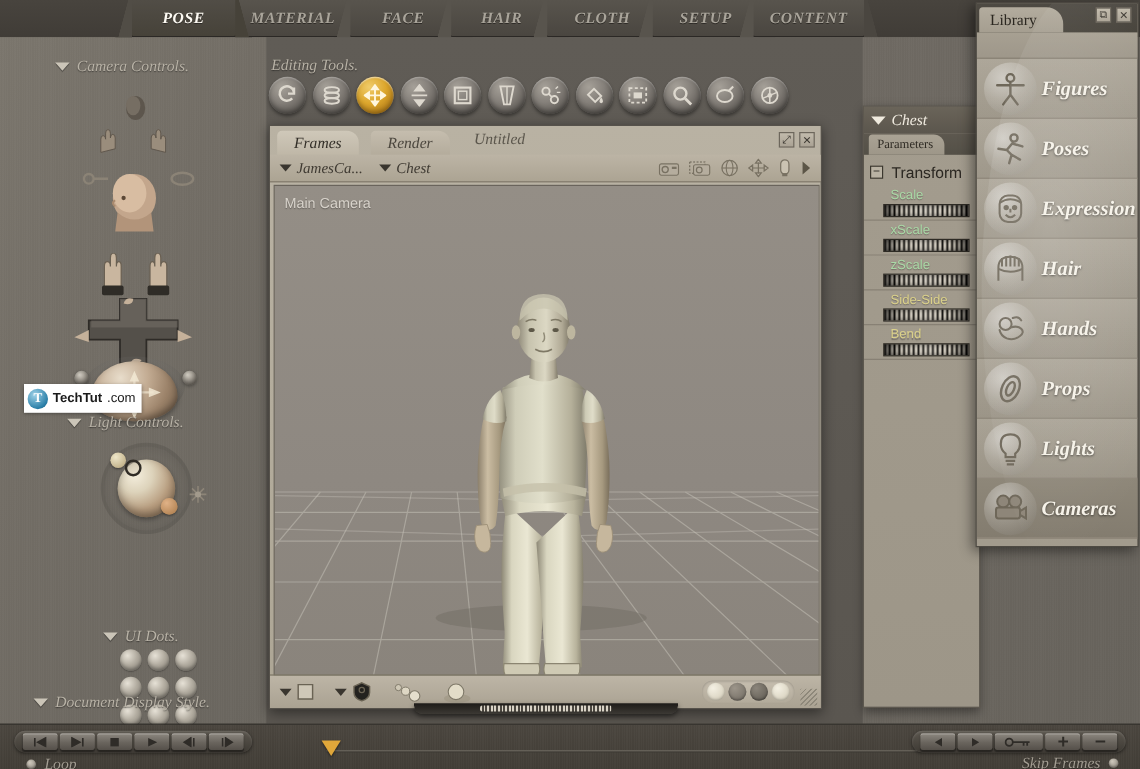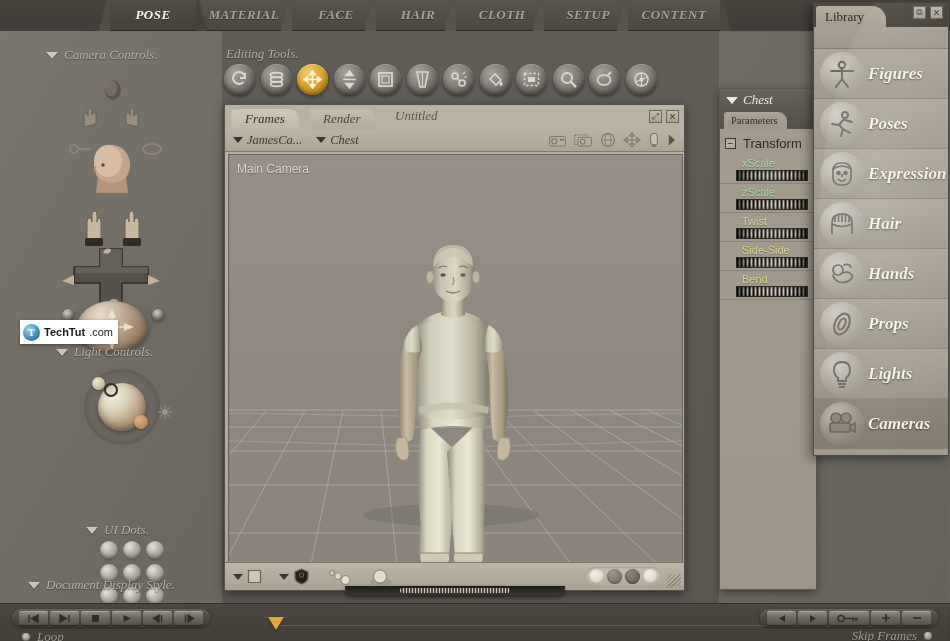--- a/index.html
+++ b/index.html
@@ -766,29 +766,29 @@
       <div id="paramtab">
         <span>Parameters</span>
       </div>
     </div>
     <div id="transformrow">
       <span class="expander">−</span>
       <span>Transform</span>
     </div>
 
     <div class="paramrow">
+      <div class="paramname" style="color:#a9d9a6">Scale</div>
+      <div class="dial"></div>
+    </div>
+    <div class="paramrow">
       <div class="paramname" style="color:#a9d9a6">xScale</div>
       <div class="dial"></div>
     </div>
     <div class="paramrow">
       <div class="paramname" style="color:#a9d9a6">zScale</div>
-      <div class="dial"></div>
-    </div>
-    <div class="paramrow">
-      <div class="paramname" style="color:#dbd18a">Twist</div>
       <div class="dial"></div>
     </div>
     <div class="paramrow">
       <div class="paramname" style="color:#dbd18a">Side-Side</div>
       <div class="dial"></div>
     </div>
     <div class="paramrow">
       <div class="paramname" style="color:#dbd18a">Bend</div>
       <div class="dial"></div>
     </div>

